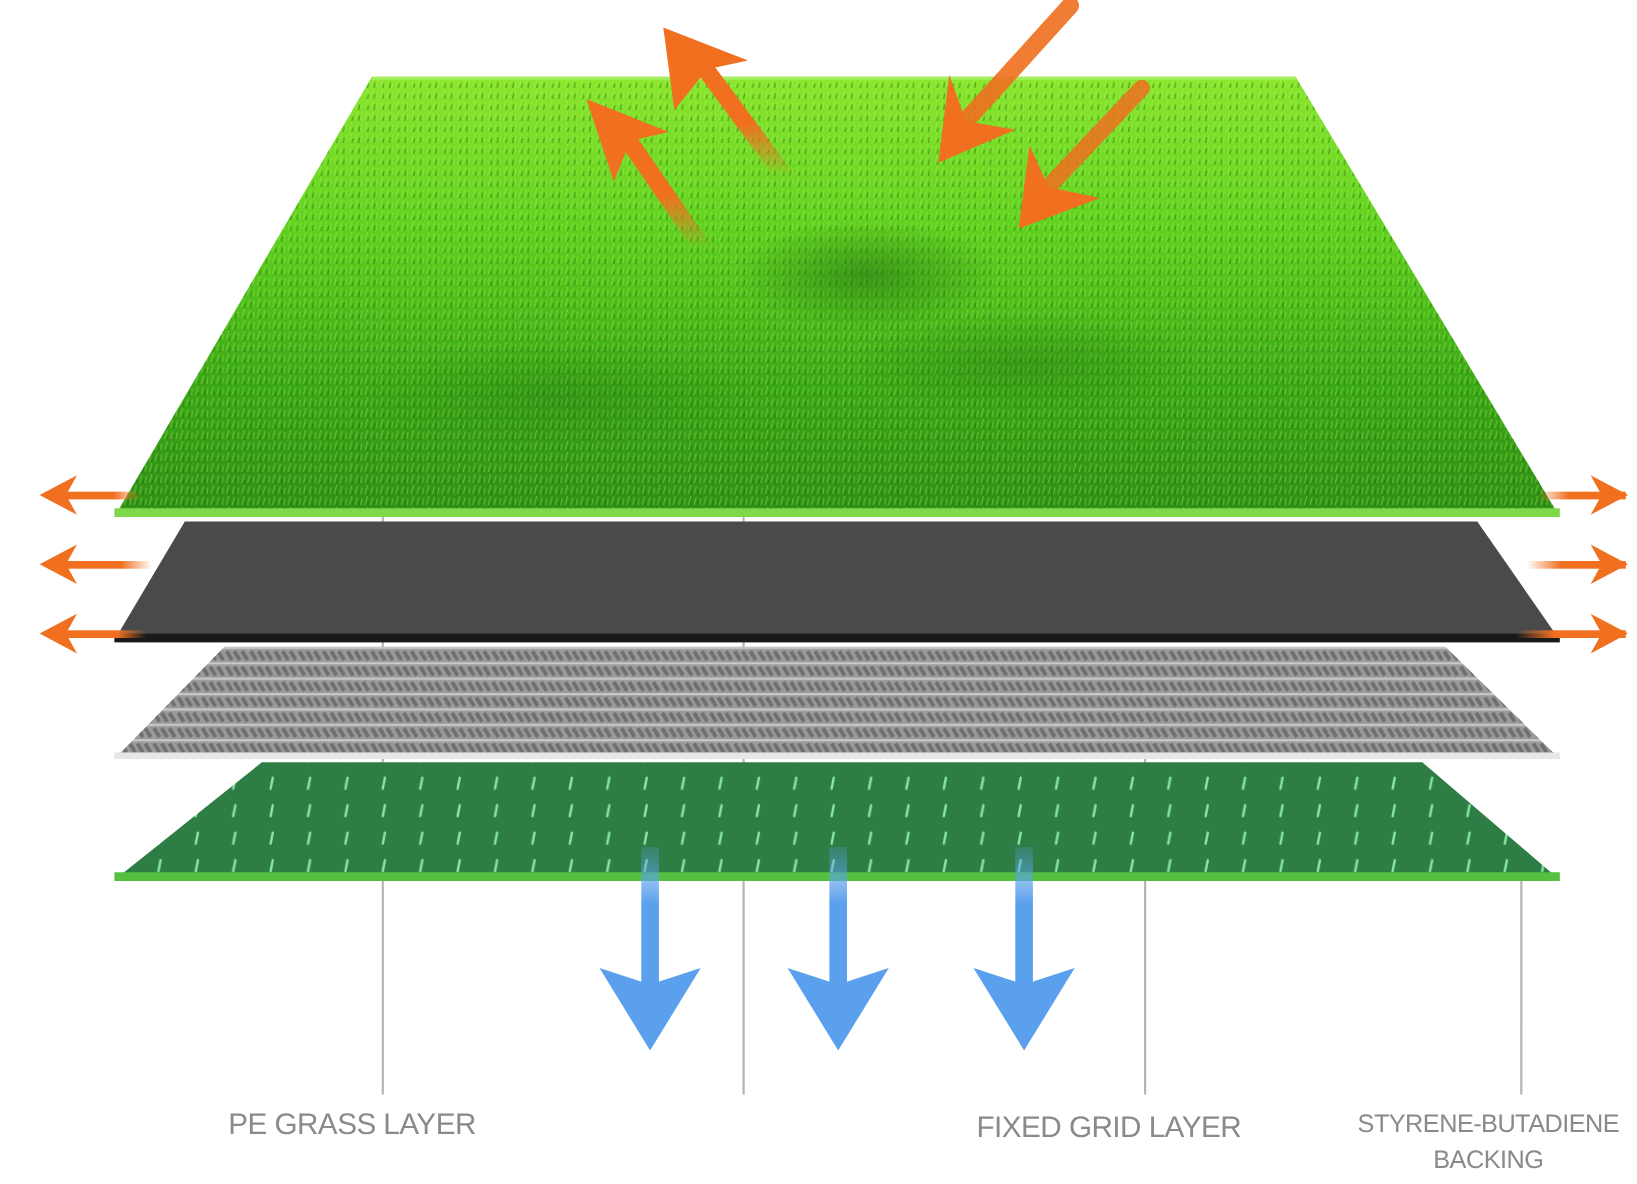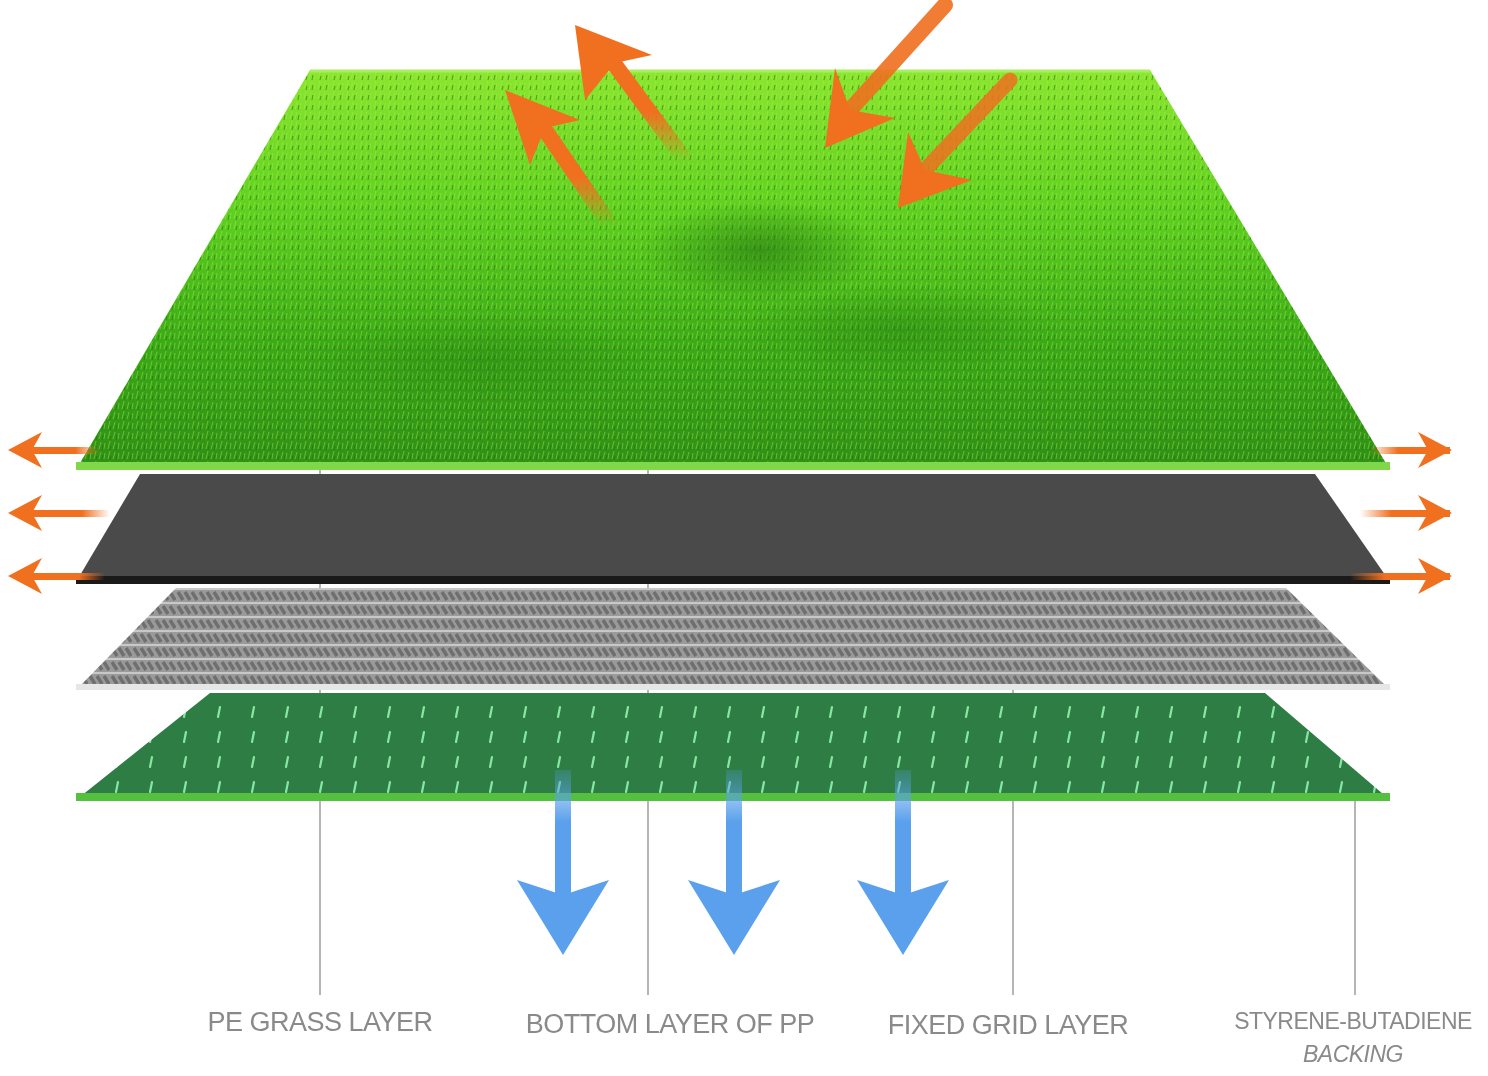--- a/index.html
+++ b/index.html
@@ -1,18 +1,18 @@
 <!DOCTYPE html>
 <html><head>
   <meta charset="utf-8">
   <style>
     html, body { margin: 0; padding: 0; background: #ffffff; }
     body { width: 1488px; height: 1076px; position: relative; overflow: hidden;
            font-family: "Liberation Sans", "DejaVu Sans", sans-serif; }
-    #stage { position: absolute; left: 0; top: 0; width: 1217px; height: 1076px; }
+    #stage { position: absolute; left: 0; top: 0; width: 1217px; height: 1076px; padding-left: 28px; }
     .label { position: absolute; color: #8a8a8a; font-size: 27px; letter-spacing: -0.5px;
              text-align: center; line-height: 34px; white-space: nowrap; }
     .label.small { font-size: 23px; line-height: 32px; }
   </style>
 </head>
 <body>
 
 <div id="stage">
   <svg width="1488" height="1076" viewBox="0 0 1488 1076" xmlns="http://www.w3.org/2000/svg">
     <defs>
@@ -129,17 +129,16 @@
       <rect x="555" y="770" width="16" height="130" fill="url(#blueFade)"></rect>
       <polygon points="517,880 563,895 609,880 563,955" fill="#5aa0ec"></polygon>
       <rect x="726" y="770" width="16" height="130" fill="url(#blueFade)"></rect>
       <polygon points="688,880 734,895 780,880 734,955" fill="#5aa0ec"></polygon>
       <rect x="895" y="770" width="16" height="130" fill="url(#blueFade)"></rect>
       <polygon points="857,880 903,895 949,880 903,955" fill="#5aa0ec"></polygon>
     </g>
   </svg>
 
   <div class="label" style="left:190px; top:1005px; width:260px;">PE GRASS LAYER</div>
-  <div class="label" style="left:500px; top:1007px; width:340px;">BOTTOM LAYER OF PP</div>
   <div class="label" style="left:868px; top:1008px; width:280px;text-align:center;">FIXED GRID LAYER</div>
   <div class="label small" style="left:1218px; top:1005px; width:270px;text-align:center;">STYRENE-BUTADIENE</div>
-  <div class="label small" style="left:1218px; top:1038px; width:270px;font-style:italic;">BACKING</div>
+  <div class="label small" style="left:1218px; top:1038px; width:270px;">BACKING</div>
 </div>
 
 </body></html>

